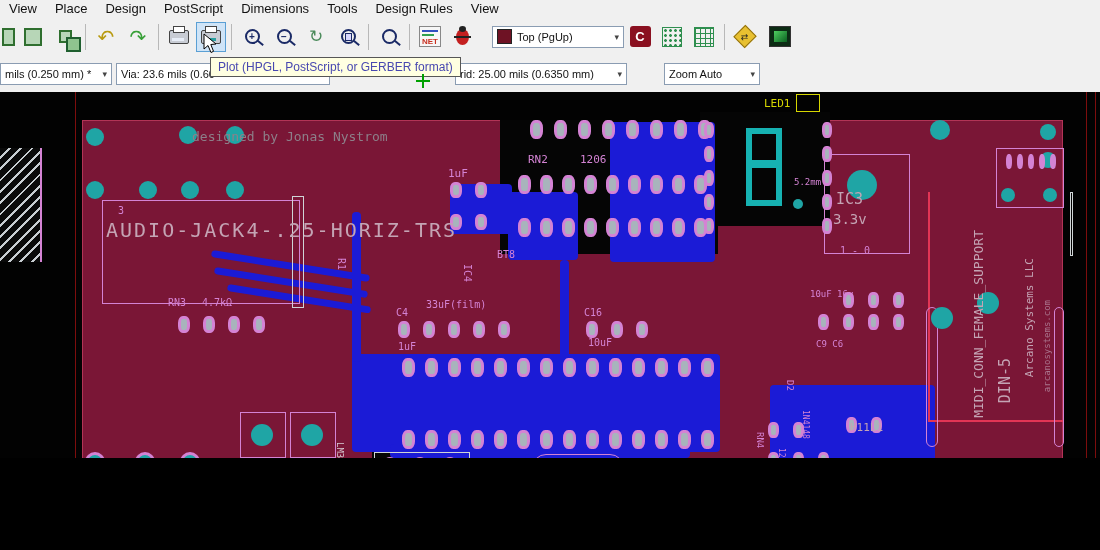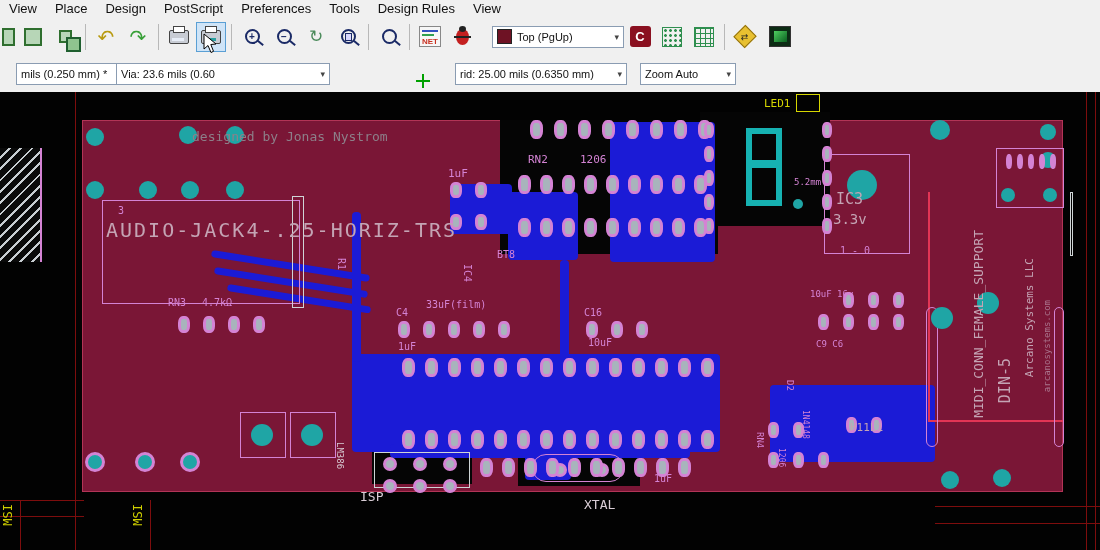--- a/index.html
+++ b/index.html
@@ -1,16 +1,16 @@
 <!DOCTYPE html>
 <html><head>
 <meta charset="utf-8">
 <style>
   html,body{margin:0;padding:0;background:#000;}
-  #app{position:relative;width:1100px;height:550px;overflow:hidden;font-family:"Liberation Sans",sans-serif;background:#000;}
+  #app{position:relative;width:1100px;height:458px;overflow:hidden;font-family:"Liberation Sans",sans-serif;background:#000;}
   
   .chrome{position:absolute;left:0;top:0;width:1100px;height:92px;background:#f0f0f0;}
   #menubar{position:absolute;left:0;top:0;width:1100px;height:17px;display:flex;align-items:center;font-size:13px;color:#111;}
   #menubar .mi{padding:0 9px;cursor:default;}
   .toolbar{position:absolute;left:0;top:17px;width:1100px;height:39px;display:flex;align-items:center;padding-left:0;}
   .tb-btn{width:30px;height:30px;display:flex;align-items:center;justify-content:center;margin:0 1px;border:1px solid transparent;box-sizing:border-box;}
   .tb-btn.clip{width:15px;overflow:hidden;justify-content:flex-start;}
   .tb-btn.active{border:1px solid #5a9fd4;background:#cfe4f7;}
   .sep{width:1px;height:26px;background:#b8b8b8;margin:0 4px;}
   .glyph{font-size:20px;line-height:1;}
@@ -56,21 +56,21 @@
 </head>
 <body>
 
 <div id="app">
   <div class="chrome">
     <div id="menubar">
         <span class="mi">View</span>
         <span class="mi">Place</span>
         <span class="mi">Design</span>
         <span class="mi">PostScript</span>
-        <span class="mi">Preferences</span>
+        <span class="mi">Dimensions</span>
         <span class="mi">Tools</span>
         <span class="mi">Design Rules</span>
         <span class="mi">View</span>
       </div>
 
     <div class="toolbar">
       <div class="tb-btn clip">
           <span class="chip"></span>
         </div>
       <div class="tb-btn">
@@ -142,38 +142,39 @@
           </span>
         </div>
       <div class="tb-btn">
           <span class="i3d">
             <i></i>
           </span>
         </div>
     </div>
 
     <div class="controls">
-      <div class="combo" style="left:16px;width:112px">
+      <div class="combo" style="left:0;width:112px">
           <span>mils (0.250 mm) *</span>
           <span class="arr">▾</span>
         </div>
       <div class="combo" style="left:116px;width:214px">
           <span>Via: 23.6 mils (0.60</span>
           <span class="arr">▾</span>
         </div>
       <div class="combo" style="left:455px;width:172px">
           <span>rid: 25.00 mils (0.6350 mm)</span>
           <span class="arr">▾</span>
         </div>
-      <div class="combo" style="left:640px;width:96px">
+      <div class="combo" style="left:664px;width:96px">
           <span>Zoom Auto</span>
           <span class="arr">▾</span>
         </div>
     </div>
 
+    <div class="tooltip">Plot (HPGL, PostScript, or GERBER format)</div>
     <div class="gcross"></div>
     <svg class="cursor" width="16" height="22" viewBox="0 0 16 22">
       <polygon points="1,1 1,16 5,12.5 8,19.5 10.5,18.3 7.8,11.5 13,11" fill="#fff" stroke="#000" stroke-width="1"></polygon>
     </svg>
   </div>
 
   <div id="pcb">
     <div class="board"></div>
     <div class="hatch"></div>
   <div style="position: absolute; left: 500px; top: 28px; width: 218px; height: 134px; background: rgb(5, 5, 5);"></div>

